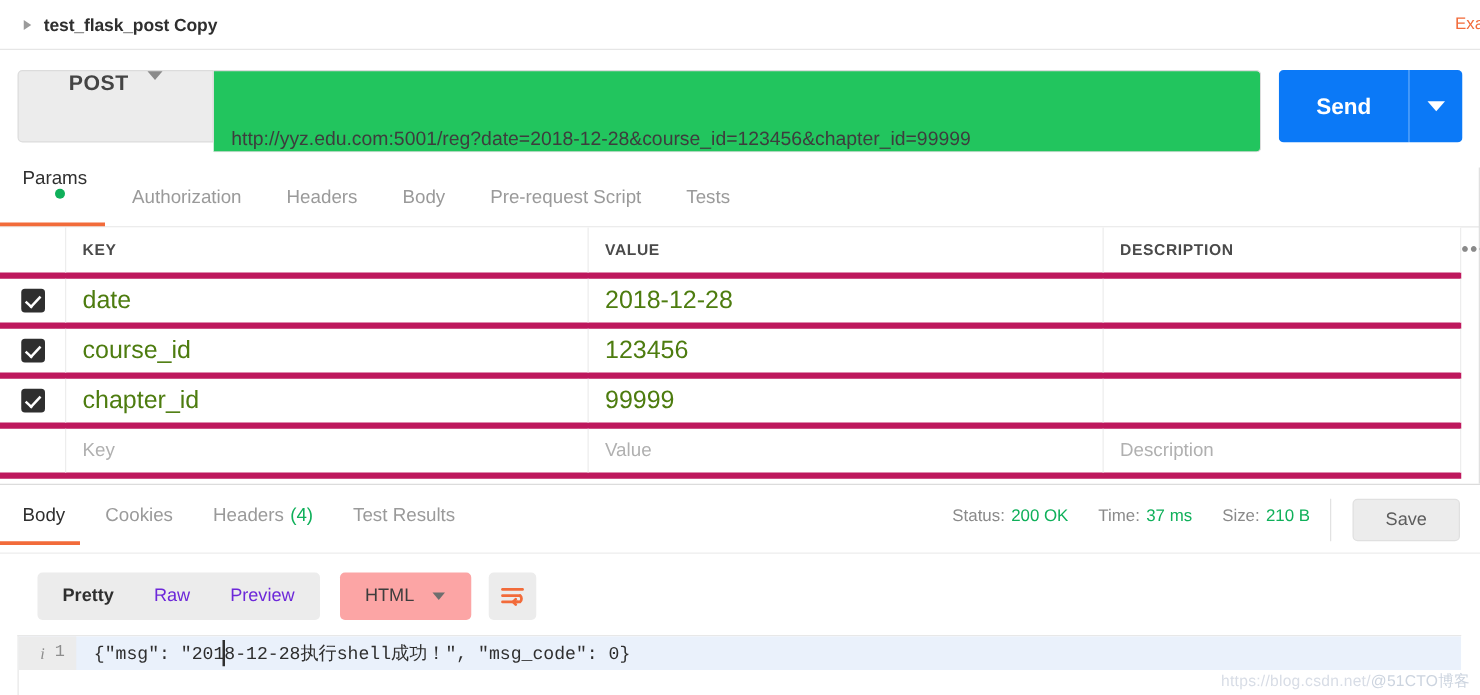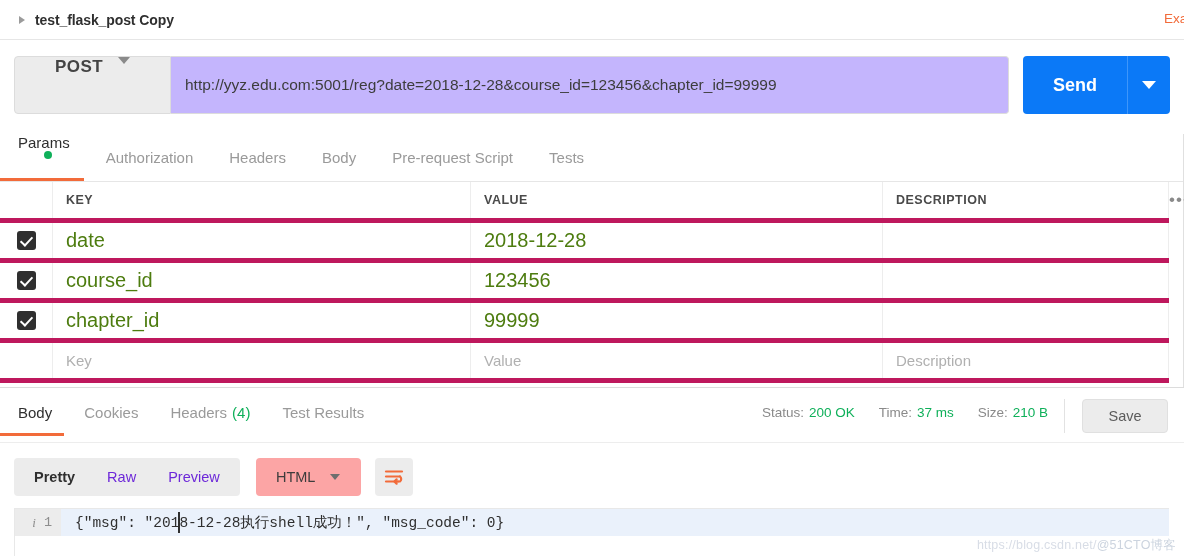--- a/index.html
+++ b/index.html
@@ -87,27 +87,27 @@
   }
   .caret-dark {
     margin-left: 15px;
     width: 0; height: 0;
     border-left: 6px solid transparent;
     border-right: 6px solid transparent;
     border-top: 7px solid #8a8a8a;
   }
   .url-box {
     flex: 1;
-    height: 58px;
-    background: #c4b5fd;
+    height: 66px;
+    background: #22c55e;
     border: 1px solid #dcdcdc;
     border-left: none;
     border-radius: 0 4px 4px 0;
     display: flex;
-    align-items: center;
+    align-items: flex-end;
     padding-left: 14px;
     overflow: hidden;
     cursor: text;
   }
   .url-text {
     font-size: 15.5px;
     color: #3d3d3d;
     white-space: nowrap;
   }
   .send-wrap {
@@ -354,21 +354,21 @@
     justify-content: center;
     font-size: 14.5px;
     color: #5c5c5c;
     cursor: pointer;
     font-family: "Liberation Sans", sans-serif;
   }
 
   
   .btoolbar {
     position: absolute;
-    top: 458px; left: 14px;
+    top: 458px; left: 30px;
     display: flex;
     align-items: center;
   }
   .seg {
     height: 38px;
     background: #ececec;
     border-radius: 4px;
     display: flex;
     align-items: center;
     padding: 0 4px;

